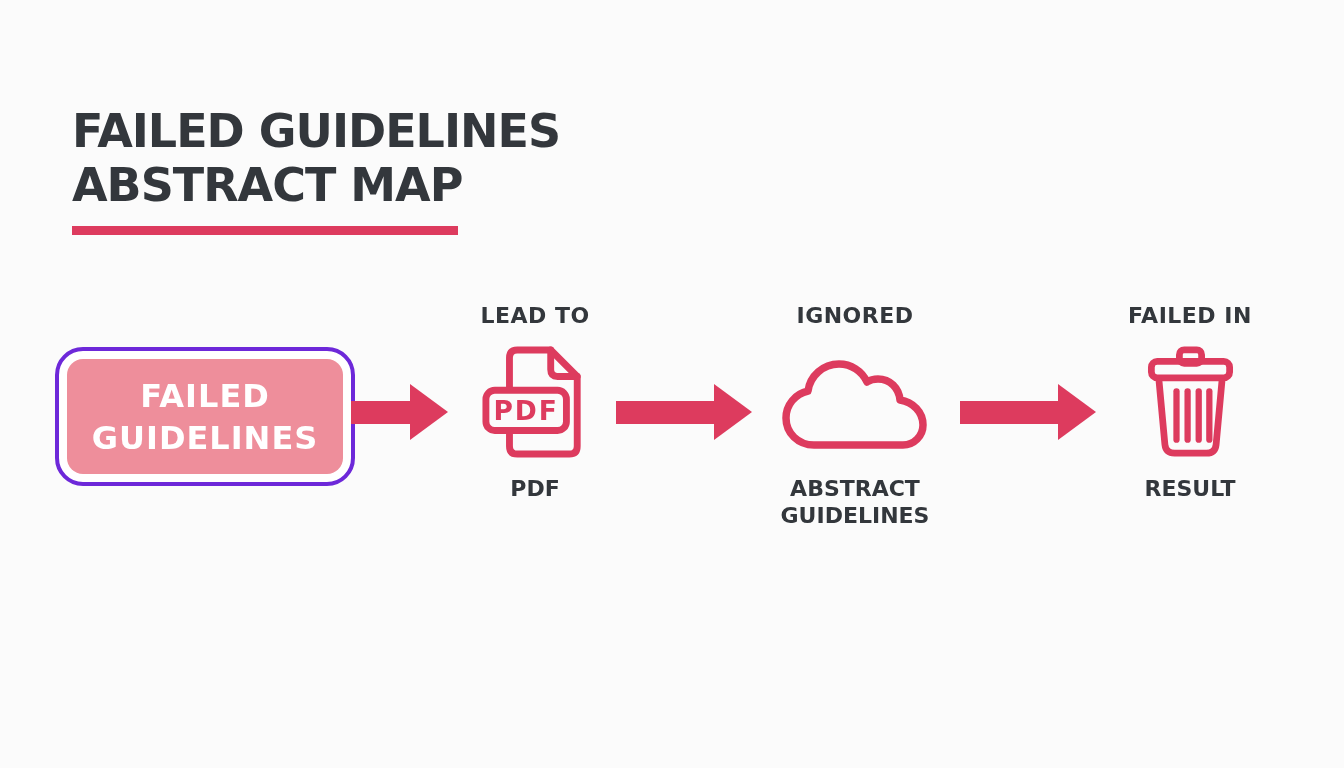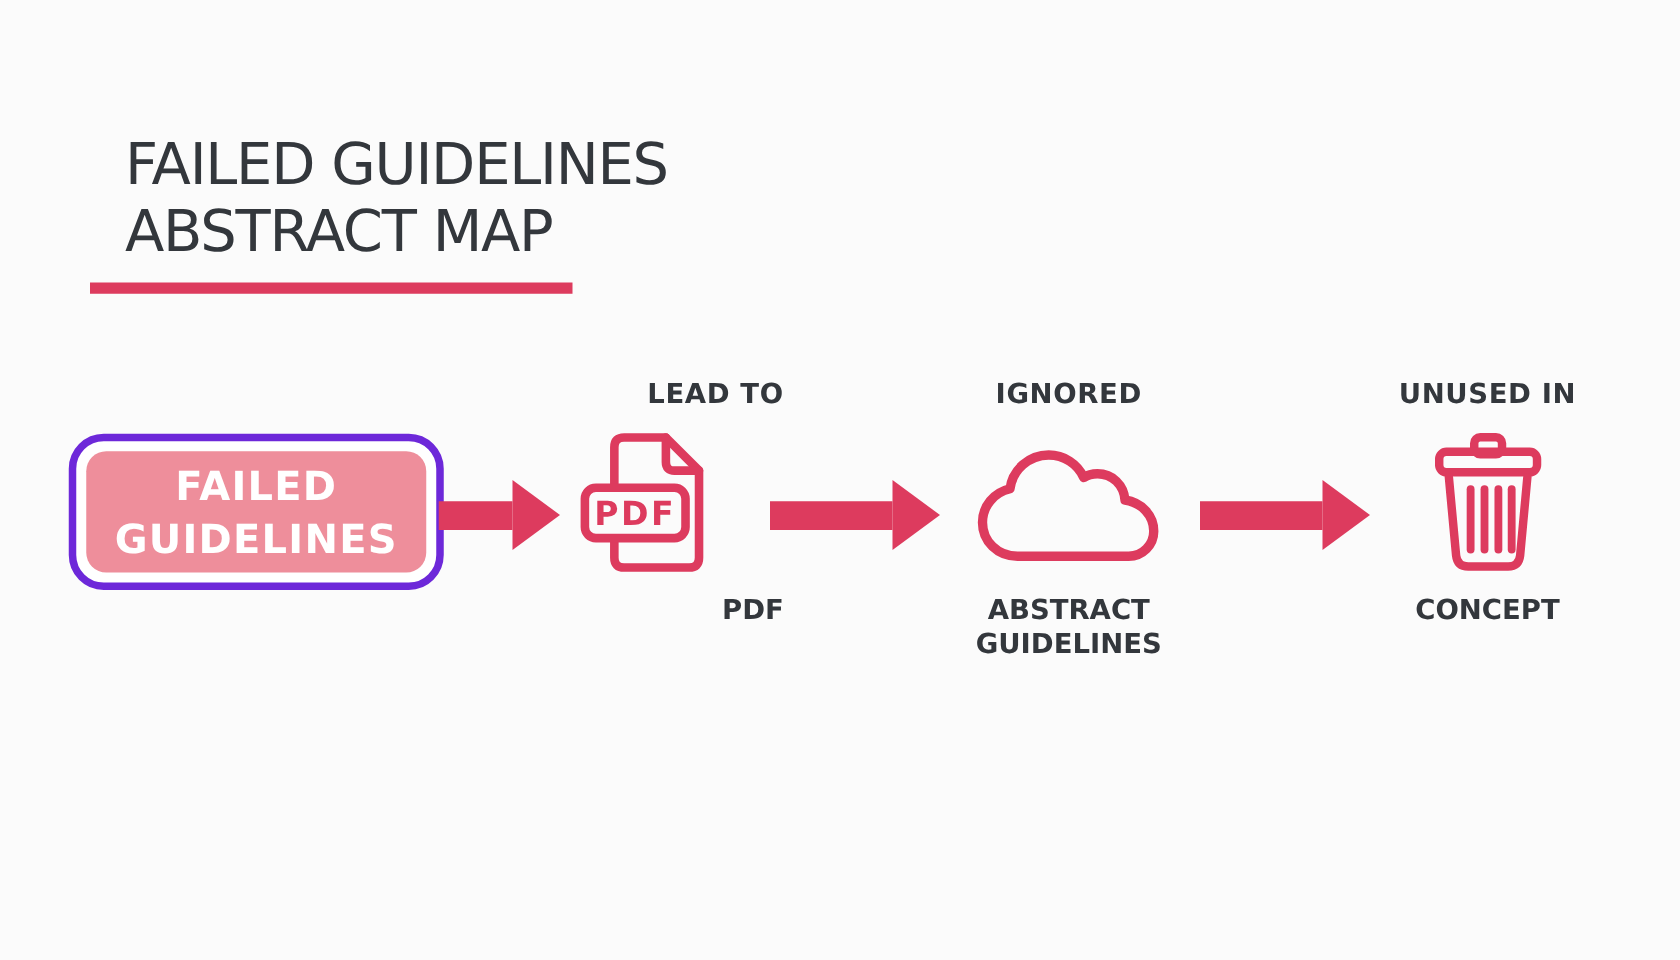--- a/index.html
+++ b/index.html
@@ -7,51 +7,51 @@
     position:relative;
     width:1344px;height:768px;
     background:#fbfbfb;
     overflow:hidden;
     font-family:"DejaVu Sans","Liberation Sans",sans-serif;
     color:#33373c;
   }
   
   .title-block{position:absolute;left:72px;top:104px;}
   .title-line{
-    font-size:46px;font-weight:normal;letter-spacing:-1px;
-    line-height:54px;color:#33373c;white-space:nowrap;margin-left:28px;
+    font-size:46px;font-weight:bold;letter-spacing:-1px;
+    line-height:54px;color:#33373c;white-space:nowrap;
   }
   .title-underline{
     width:386px;height:9px;background:#dd3b5e;margin-top:14px;
   }
   
   .start-node{
-    position:absolute;left:55px;top:347px;width:300px;height:125px;
-    box-sizing:border-box;border:6px solid #6d28d9;border-radius:28px;
+    position:absolute;left:55px;top:347px;width:300px;height:139px;
+    box-sizing:border-box;border:4px solid #6d28d9;border-radius:28px;
     background:#ffffff;padding:8px;display:flex;
   }
   .start-node-inner{
     flex:1;background:#ee8e9b;border-radius:16px;
     display:flex;flex-direction:column;align-items:center;justify-content:center;
     color:#ffffff;font-weight:bold;font-size:32px;letter-spacing:1px;line-height:42px;
   }
   
   .arrow{position:absolute;top:384px;height:56px;display:flex;align-items:center;}
   .arrow-1{left:351px;width:97px;}
   .arrow-2{left:616px;width:136px;}
   .arrow-3{left:960px;width:136px;}
   .arrow-shaft{flex:1;height:23px;background:#dd3b5e;}
   .arrow-head{
     width:0;height:0;
     border-top:28px solid transparent;border-bottom:28px solid transparent;
     border-left:38px solid #dd3b5e;
   }
   
   .col{position:absolute;top:303px;width:220px;text-align:center;}
-  .col-pdf{left:407px;text-align:right;}
+  .col-pdf{left:425px;}
   .col-cloud{left:745px;}
   .col-trash{left:1080px;}
   .relation-label{
     height:26px;font-size:22px;font-weight:bold;letter-spacing:0.5px;
     color:#33373c;white-space:nowrap;
   }
   .icon-area{height:146px;display:flex;align-items:center;justify-content:center;}
   .node-label{font-size:22px;font-weight:bold;line-height:27px;color:#33373c;}
   .icon{display:block;}
   .icon-stroke{fill:none;stroke:#dd3b5e;stroke-linejoin:round;stroke-linecap:round;}
@@ -114,30 +114,30 @@
         <path class="icon-stroke" stroke-width="7.5" d="M 34 93 C 18 93 6 81 6 66 C 6 53 15 42 28 39 C 30 24 43 12 59 12 C 71 12 82 19 87 30 C 90 28 94 27 98 27 C 110 27 119 36 120 48 C 133 50 143 60 143 73 C 143 84 134 93 123 93 Z"></path>
       </svg>
     </div>
     <div class="node-label">
       <div>ABSTRACT</div>
       <div>GUIDELINES</div>
     </div>
   </div>
 
   <div class="col col-trash">
-    <div class="relation-label">UNUSED IN</div>
+    <div class="relation-label">FAILED IN</div>
     <div class="icon-area">
       <svg class="icon" width="95" height="114" viewBox="0 0 95 118">
         <rect class="icon-stroke" stroke-width="7" x="36" y="5" width="23" height="14" rx="5"></rect>
         <rect class="icon-stroke" stroke-width="7" x="7" y="17" width="81" height="17" rx="6"></rect>
         <path class="icon-stroke" stroke-width="7" d="M 15 38 L 21 103 Q 22 112 31 112 H 64 Q 73 112 74 103 L 80 38"></path>
         <line class="icon-stroke" stroke-width="6.5" x1="33" y1="48" x2="33" y2="98"></line>
         <line class="icon-stroke" stroke-width="6.5" x1="44.5" y1="48" x2="44.5" y2="98"></line>
         <line class="icon-stroke" stroke-width="6.5" x1="56" y1="48" x2="56" y2="98"></line>
         <line class="icon-stroke" stroke-width="6.5" x1="67" y1="48" x2="67" y2="98"></line>
       </svg>
     </div>
     <div class="node-label">
-      <div>CONCEPT</div>
+      <div>RESULT</div>
     </div>
   </div>
 
 </div>
 
 </body></html>

